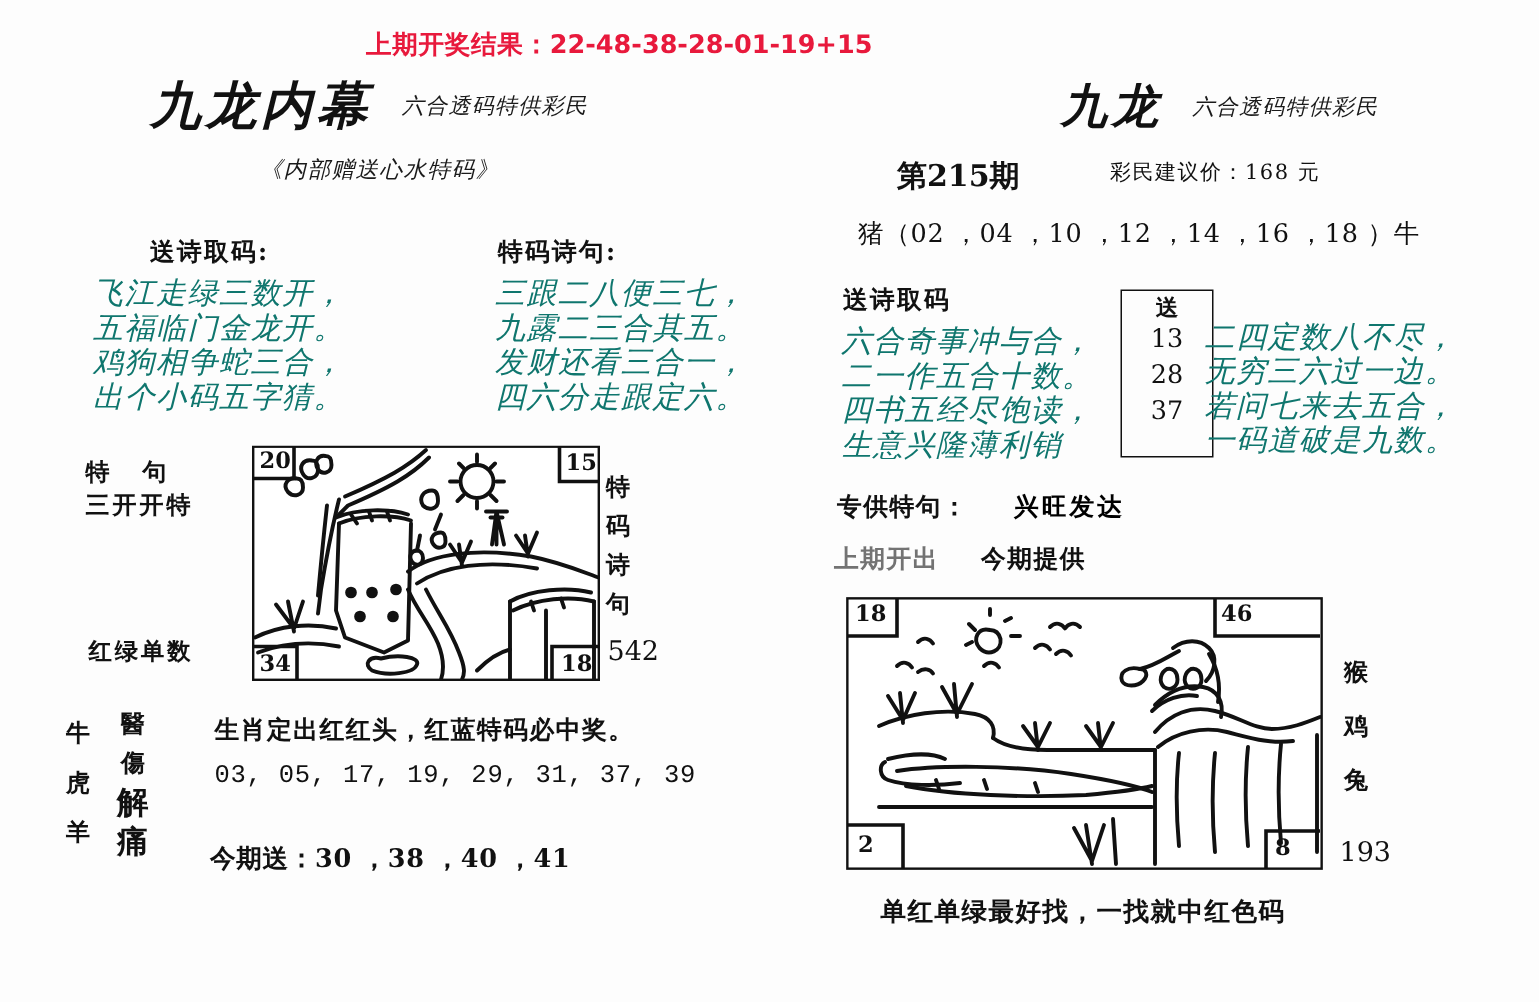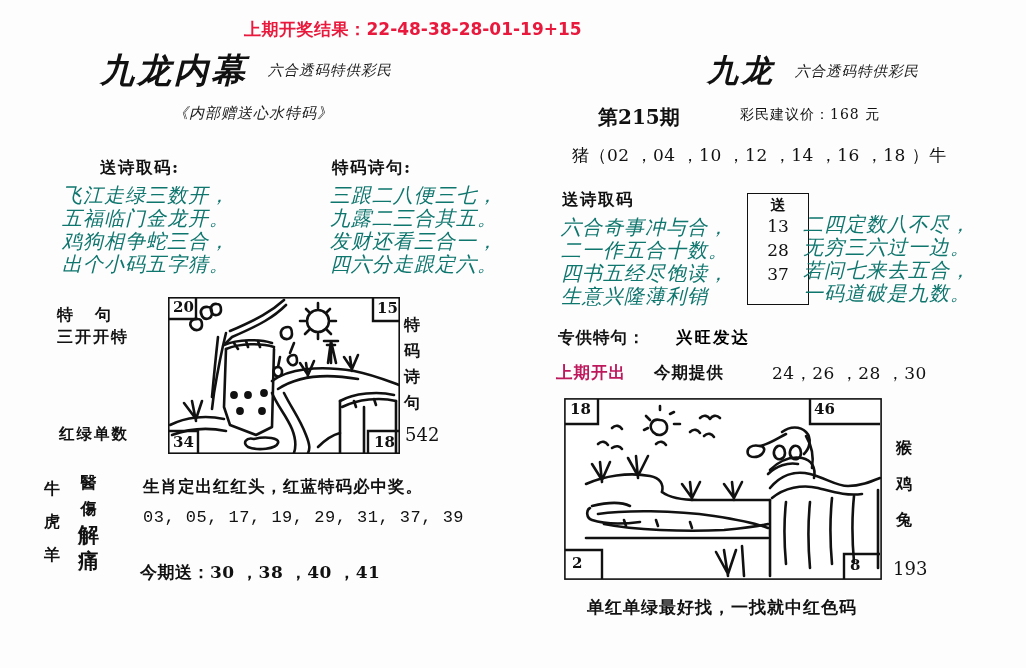--- a/index.html
+++ b/index.html
@@ -157,21 +157,21 @@
   #send-box .sb-head { font-size: 15px; font-weight:bold; padding-top: 2px; line-height: 18px; }
   #send-box .sb-num  { font-size: 17px; line-height: 24px; }
 
   #rp-poem2 { left: 803px; top: 213px; }
 
   #rp-special { left: 558px; top: 327px; font-size: 16.5px; letter-spacing:1px;
                 font-family:"DejaVu Serif","Liberation Serif",serif; font-weight:bold; color:#111; }
   #rp-special-val { left: 676px; top: 327px; font-size: 16.5px; letter-spacing:2px;
                 font-family:"DejaVu Serif","Liberation Serif",serif; font-weight:bold; color:#000000; }
   #rp-prev { left: 556px; top: 362px; font-size: 16.5px; letter-spacing:1px;
-                font-family:"DejaVu Serif","Liberation Serif",serif; font-weight:bold; color:#be185d; }
+                font-family:"DejaVu Serif","Liberation Serif",serif; font-weight:bold; color:#737373; }
   #rp-cur  { left: 654px; top: 362px; font-size: 16.5px; letter-spacing:1px;
                 font-family:"DejaVu Serif","Liberation Serif",serif; font-weight:bold; color:#111; }
   #rp-cur-nums { left: 772px; top: 362px; font-size: 17px; letter-spacing:0.5px;
                 font-family:"DejaVu Serif","Liberation Serif",serif; color:#111; }
 
   
   #rp-side-zodiac {
     left: 896px; top: 430px;
     font-size: 16px; line-height: 36px; text-align: center;
     font-family:"DejaVu Serif","Liberation Serif",serif; font-weight:bold; color:#111;
@@ -336,21 +336,20 @@
 
   <div class="abs poem-line" id="rp-poem2" style="white-space:pre;">二四定数八不尽，
 无穷三六过一边。
 若问七来去五合，
 一码道破是九数。</div>
 
   <div class="abs" id="rp-special">专供特句：</div>
   <div class="abs" id="rp-special-val">兴旺发达</div>
   <div class="abs" id="rp-prev">上期开出</div>
   <div class="abs" id="rp-cur">今期提供</div>
-  <div class="abs" id="rp-cur-nums">24，26 ，28 ，30</div>
 
   <div class="art-frame" style="left:564px; top:398px; width:318px; height:182px;">
     <svg width="318" height="182" viewBox="0 0 318 182">
       <rect x="0.9" y="0.9" width="316.2" height="180.2" fill="#fff" stroke="#111" stroke-width="1.6"></rect>
       <g fill="none" stroke="#111" stroke-width="2.6" stroke-linecap="round" stroke-linejoin="round">
 
         <path d="M96 22 C88 20 84 28 89 34 C95 40 104 36 103 28 C102 24 100 22 96 22Z"></path>
         <path d="M82 18 L86 22 M84 30 L80 32 M106 16 L110 14 M110 26 L116 26 M96 12 L96 8"></path>
 
         <path d="M136 20 C140 16 144 18 146 21 C148 18 152 16 156 20"></path>

